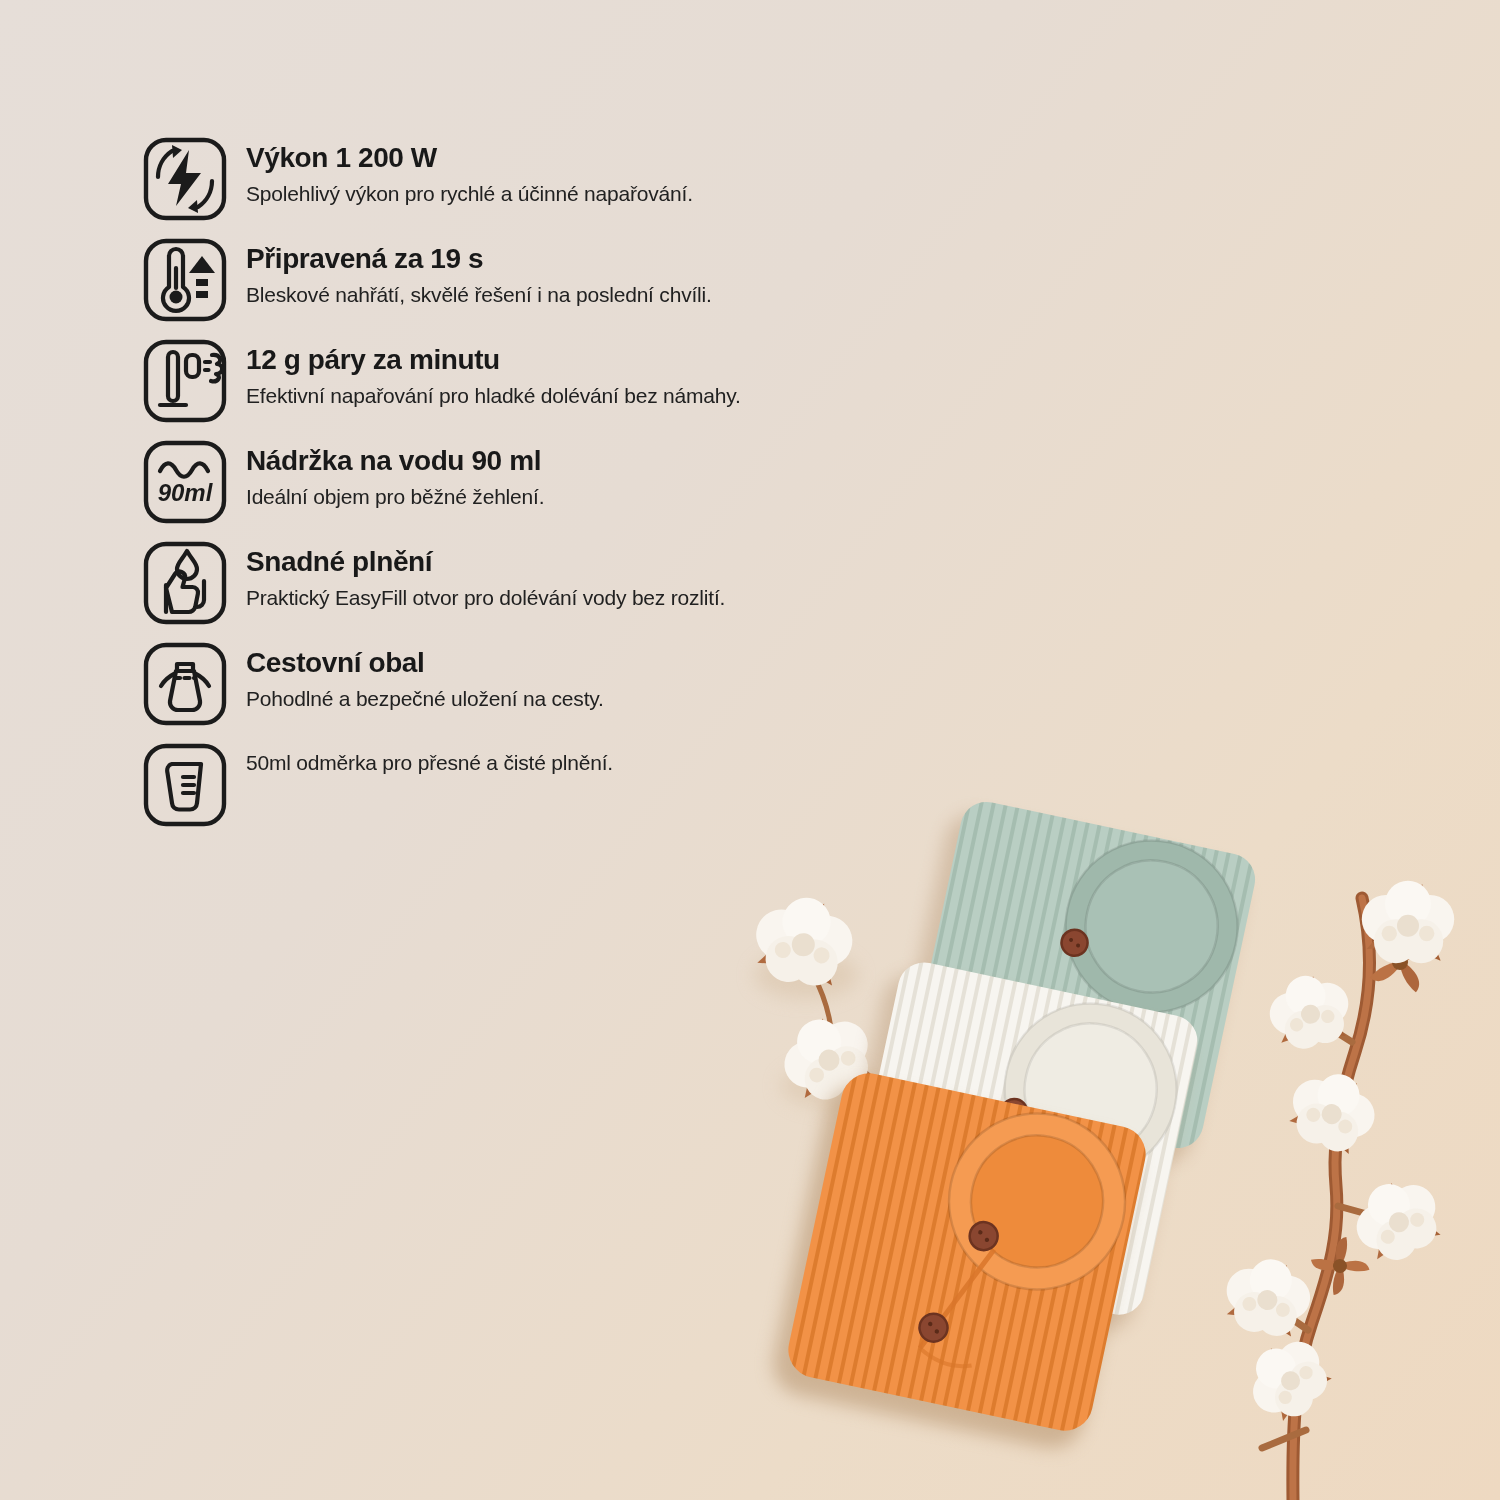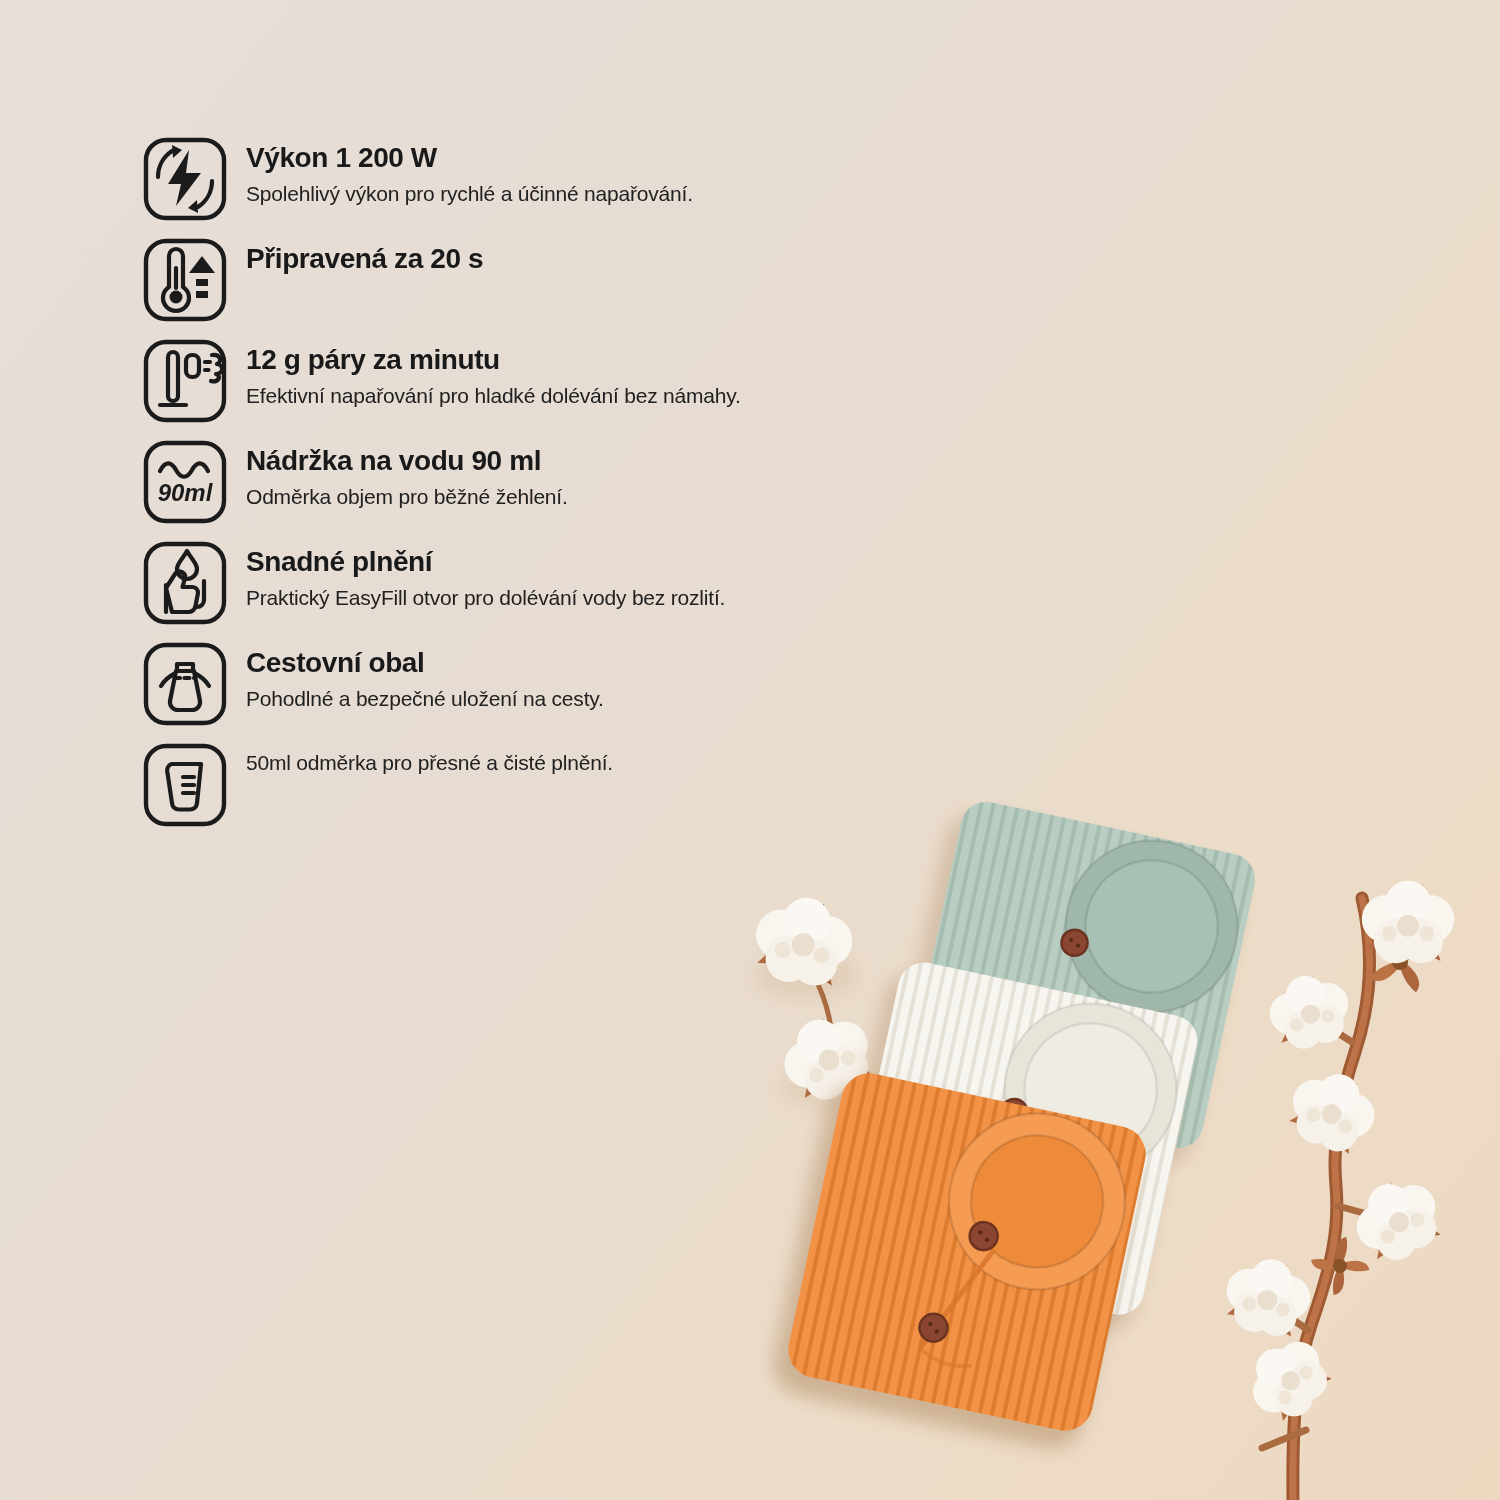--- a/index.html
+++ b/index.html
@@ -175,21 +175,22 @@
           <rect class="sq" x="5" y="5" width="78" height="78" rx="20"></rect>
           <path class="s" d="M42,51 V20 a7,7 0 0 0 -14,0 v31 a13,13 0 1 0 14,0 Z"></path>
           <circle class="f" cx="35" cy="61" r="6.5"></circle>
           <line class="s" x1="35" y1="32" x2="35" y2="52" stroke-width="4"></line>
           <polygon class="f" points="61,20 48,37 74,37"></polygon>
           <rect class="f" x="55" y="43" width="12" height="7"></rect>
           <rect class="f" x="55" y="55" width="12" height="7"></rect>
         </svg>
       </div>
       <div class="feature-text">
-        <div class="feature-title">Připravená za 20 s</div>
+        <div class="feature-title">Připravená za 19 s</div>
+        <div class="feature-desc">Bleskové nahřátí, skvělé řešení i na poslední chvíli.</div>
       </div>
     </div>
 
     <div class="feature-row">
       <div class="icon-box">
         <svg class="fi" width="88" height="88" viewBox="0 0 88 88">
           <rect class="sq" x="5" y="5" width="78" height="78" rx="20"></rect>
           <rect class="s" x="27" y="15" width="10" height="49" rx="5"></rect>
           <line class="s" x1="19" y1="68" x2="45" y2="68"></line>
           <rect class="s" x="45" y="18" width="13" height="22" rx="6"></rect>
@@ -206,21 +207,21 @@
     <div class="feature-row">
       <div class="icon-box">
         <svg class="fi" width="88" height="88" viewBox="0 0 88 88">
           <rect class="sq" x="5" y="5" width="78" height="78" rx="20"></rect>
           <path class="s" d="M19,33 c5,-10 11,-10 16,-1 c5,9 11,9 16,0 c5,-9 11,-9 16,1"></path>
           <text x="44" y="63" font-size="24" font-weight="700" text-anchor="middle" fill="#1b1b1b" font-family="Liberation Sans, DejaVu Sans, sans-serif">90ml</text>
         </svg>
       </div>
       <div class="feature-text">
         <div class="feature-title">Nádržka na vodu 90 ml</div>
-        <div class="feature-desc">Odměrka objem pro běžné žehlení.</div>
+        <div class="feature-desc">Ideální objem pro běžné žehlení.</div>
       </div>
     </div>
 
     <div class="feature-row">
       <div class="icon-box">
         <svg class="fi" width="88" height="88" viewBox="0 0 88 88">
           <rect class="sq" x="5" y="5" width="78" height="78" rx="20"></rect>
           <path class="s" d="M46,12 c5,9 10,12 10,18 a10,10 0 1 1 -20,0 c0,-6 5,-9 10,-18 Z"></path>
           <path class="s" d="M25,49 l9,-14 a5.5,5.5 0 0 1 10,4 l-2.5,9 h10 a5.5,5.5 0 0 1 5.4,6.6 l-2.6,13 a7,7 0 0 1 -6.9,5.4 H31 Z"></path>
           <path class="s" d="M25,46 v27"></path>

